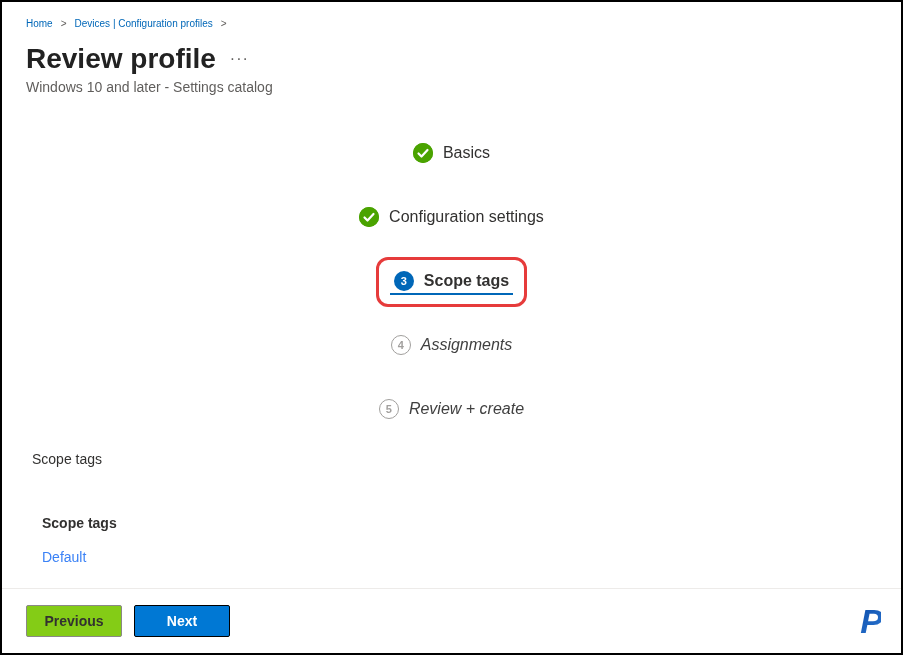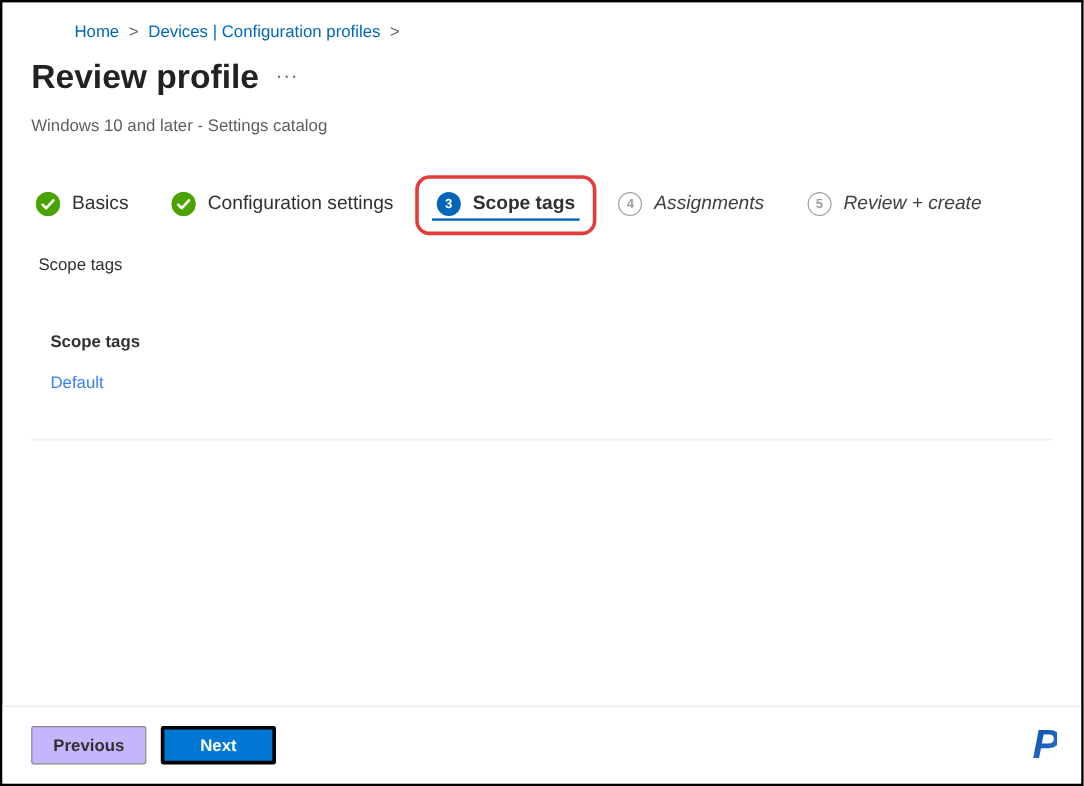--- a/index.html
+++ b/index.html
@@ -14,36 +14,36 @@
       background: #fff;
     }
     .content {
       padding: 16px 24px 0 24px;
     }
     .breadcrumb {
       display: flex;
       align-items: flex-start;
       gap: 8px;
       margin-bottom: 14px;
-      font-size: 14px;
-      margin-left: 36px;
+      font-size: 10px;
     }
     .breadcrumb a { color: #0067b8; text-decoration: none; cursor: pointer; }
     .breadcrumb .sep { color: #605e5c; }
     .title-row { display: flex; align-items: center; gap: 14px; }
     .page-title { font-size: 28px; font-weight: 600; color: #222; }
     .more-dots { color: #605e5c; font-size: 16px; letter-spacing: 1px; cursor: pointer; }
-    .subtitle { color: #605e5c; font-size: 14px; margin-top: 16px; margin-bottom: 42px; }
+    .subtitle { color: #605e5c; font-size: 14px; margin-top: 4px; margin-bottom: 42px; }
 
     .wizard {
       display: flex;
       align-items: center;
       gap: 28px;
       margin-bottom: 22px;
       flex-wrap: nowrap;
+      flex-direction: column;
     }
     .step {
       display: flex;
       align-items: center;
       gap: 10px;
       padding: 6px 4px 10px 4px;
       cursor: pointer;
       white-space: nowrap;
     }
     .step .circle {
@@ -86,22 +86,22 @@
       gap: 12px;
       align-items: center;
       background: #fff;
     }
     .btn {
       min-width: 96px; height: 32px;
       font-size: 14px; font-weight: 600;
       border-radius: 2px; cursor: pointer;
       display: flex; align-items: center; justify-content: center;
     }
-    .btn-secondary { background: #c4b5fd; border: 1px solid #8a8886; color: #323130; }
-    .btn-primary { background: #0078d4; border: 3px solid #000000; color: #fff; }
+    .btn-secondary { background: #84cc16; border: 1px solid #8a8886; color: #323130; }
+    .btn-primary { background: #0078d4; border: 1px solid #000000; color: #fff; }
     .logo {
       position: absolute; right: 20px; bottom: 12px;
       font-size: 34px; font-weight: 800; font-style: italic;
       background: linear-gradient(135deg, #0a4aa8, #2f7bd6);
       -webkit-background-clip: text; background-clip: text; color: transparent;
       letter-spacing: -2px;
     }
     .check-svg { width: 20px; height: 20px; }
   </style>
 </head>

